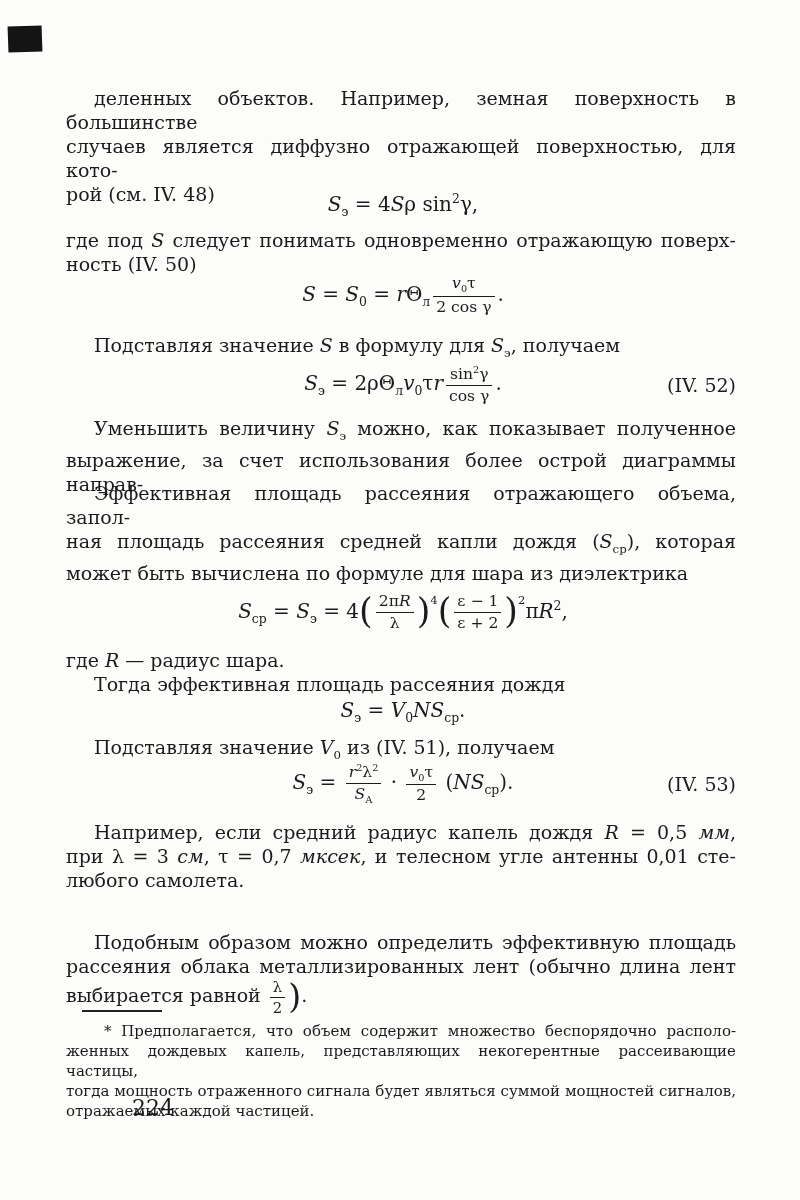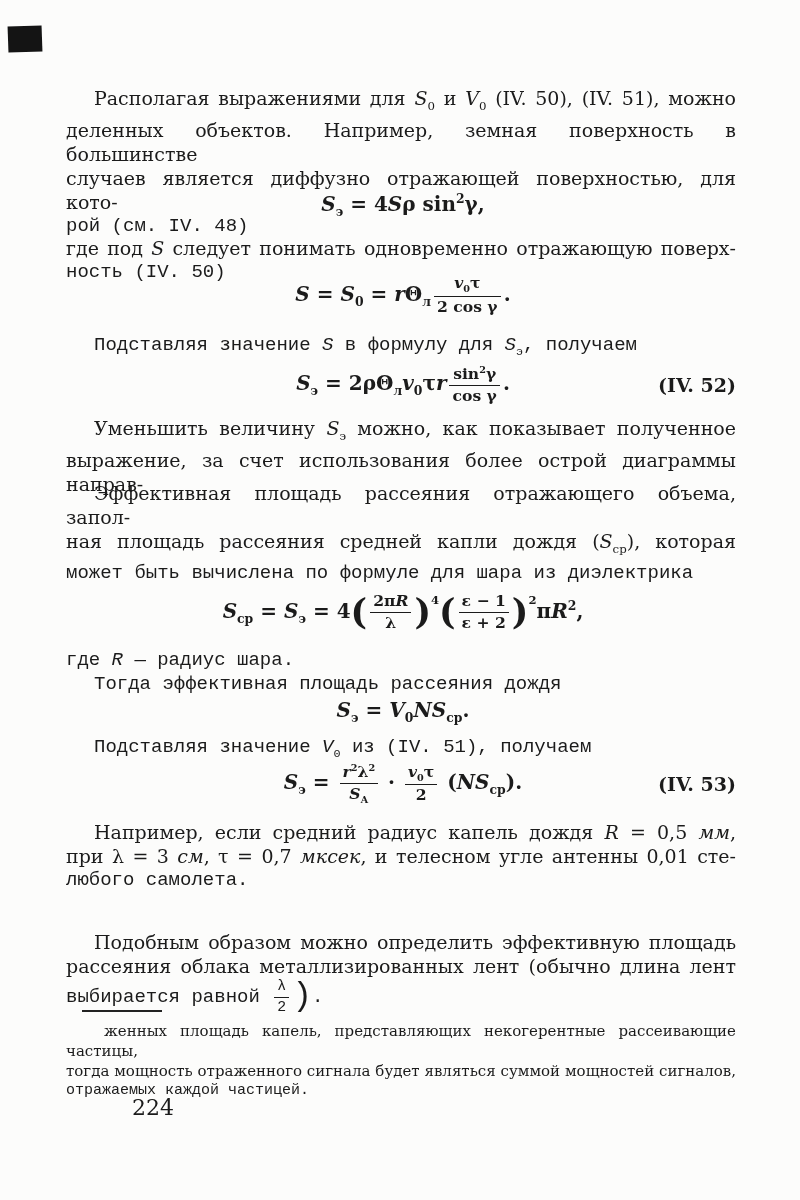--- a/index.html
+++ b/index.html
@@ -7,51 +7,50 @@
     width:800px;height:1200px;position:relative;overflow:hidden;
     background:var(--paper,#fcfcfb);
     color:var(--ink,#1b1b1b);
     font-family:"DejaVu Serif","Liberation Serif",serif;
   }
   .page{position:absolute;inset:0;}
   .artifact{position:absolute;left:8px;top:26px;width:34px;height:26px;background:#141414;transform:rotate(-2deg);}
   .content{position:absolute;left:66px;top:0;width:670px;}
   .para{position:absolute;left:0;right:0;font-size:19px;line-height:24px;}
   .line{text-align:justify;text-align-last:justify;}
-  .line.last{text-align-last:left;font-family:Liberation Mono, monospace;}
+  .line.last{text-align-last:left;}
   .indent .line:first-child{text-indent:28px;}
   .small{font-size:15px;line-height:20px;}
   #b-fn .line:first-child{text-indent:38px;}
-  .eq{position:absolute;left:4px;right:0;display:flex;align-items:center;justify-content:center;font-size:20px;font-weight:bold;}
+  .eq{position:absolute;left:4px;right:0;display:flex;align-items:center;justify-content:center;font-size:20px;}
   .eq-num{position:absolute;right:0;font-size:19px;}
   .frac{display:inline-block;vertical-align:middle;text-align:center;font-size:0.78em;line-height:1.2;margin:0 3px;}
   .frac .num{display:block;border-bottom:1.4px solid var(--ink,#1b1b1b);padding:0 3px 1px;}
   .frac .den{display:block;padding:1px 3px 0;}
   .bigp{font-size:1.75em;vertical-align:middle;line-height:.9;}
   sub{font-size:0.62em;font-style:normal;}
   sup{font-size:0.62em;}
   sup.hi{position:relative;top:-0.55em;font-size:0.58em;}
   .fn-rule{position:absolute;left:16px;top:1010px;width:80px;height:2px;background:#222;}
   .page-num{position:absolute;left:34px;top:1095px;font-size:22px;margin-left:32px;}
   
-  #b-p1{top:86px}   #b-e1{top:191px}  #b-p2{top:236px}  #b-e2{top:274px}
+  #b-p1{top:86px}   #b-e1{top:191px}  #b-p2{top:228px}  #b-e2{top:274px}
   #b-p3{top:333px}  #b-e3{top:364px}  #b-p4{top:416px}  #b-p5{top:481px}
   #b-e4{top:592px}  #b-p6{top:648px}  #b-p7{top:672px}  #b-e5{top:698px}
   #b-p8{top:735px}  #b-e6{top:762px}  #b-p9{top:820px}  #b-p10{top:930px}
   #b-fn{top:1021px}
 </style>
 </head>
 <body>
 
 <div class="page">
   <div class="artifact"></div>
   <div class="content">
 
     <div id="b-p1" class="para indent">
-        <div class="line">Располагая выражениями для <i>S</i><sub>0</sub> и <i>V</i><sub>0</sub> (IV. 50), (IV. 51), можно</div>
         <div class="line">деленных объектов. Например, земная поверхность в большинстве</div>
         <div class="line">случаев является диффузно отражающей поверхностью, для кото-</div>
         <div class="line last">рой (см. IV. 48)</div>
       </div>
       <div id="b-e1" class="eq">
         <span><i>S</i><sub>э</sub> = 4<i>S</i>ρ sin<sup>2</sup>γ,</span>
       </div>
       <div id="b-p2" class="para">
         <div class="line">где под <i>S</i> следует понимать одновременно отражающую поверх-</div>
         <div class="line last">ность (IV. 50)</div>
@@ -98,20 +97,21 @@
         <div class="line">Например, если средний радиус капель дождя <i>R</i> = 0,5 <i>мм</i>,</div>
         <div class="line">при λ = 3 <i>см</i>, τ = 0,7 <i>мксек</i>, и телесном угле антенны 0,01 сте-</div>
         <div class="line last">любого самолета.</div>
       </div>
       <div id="b-p10" class="para indent">
         <div class="line">Подобным образом можно определить эффективную площадь</div>
         <div class="line">рассеяния облака металлизированных лент (обычно длина лент</div>
         <div class="line last">выбирается равной <span class="frac"><span class="num">λ</span><span class="den">2</span></span><span class="bigp">)</span>.</div>
       </div>
       <div id="b-fn" class="para small">
-        <div class="line">женных площадь капель, представляющих некогерентные рассеивающие частицы,</div>
+        <div class="line">* Предполагается, что объем содержит множество беспорядочно располо-</div>
+        <div class="line">женных дождевых капель, представляющих некогерентные рассеивающие частицы,</div>
         <div class="line">тогда мощность отраженного сигнала будет являться суммой мощностей сигналов,</div>
         <div class="line last">отражаемых каждой частицей.</div>
       </div>
       <div class="fn-rule"></div>
     <div class="page-num">224</div>
   </div>
 </div>
 
 </body></html>

